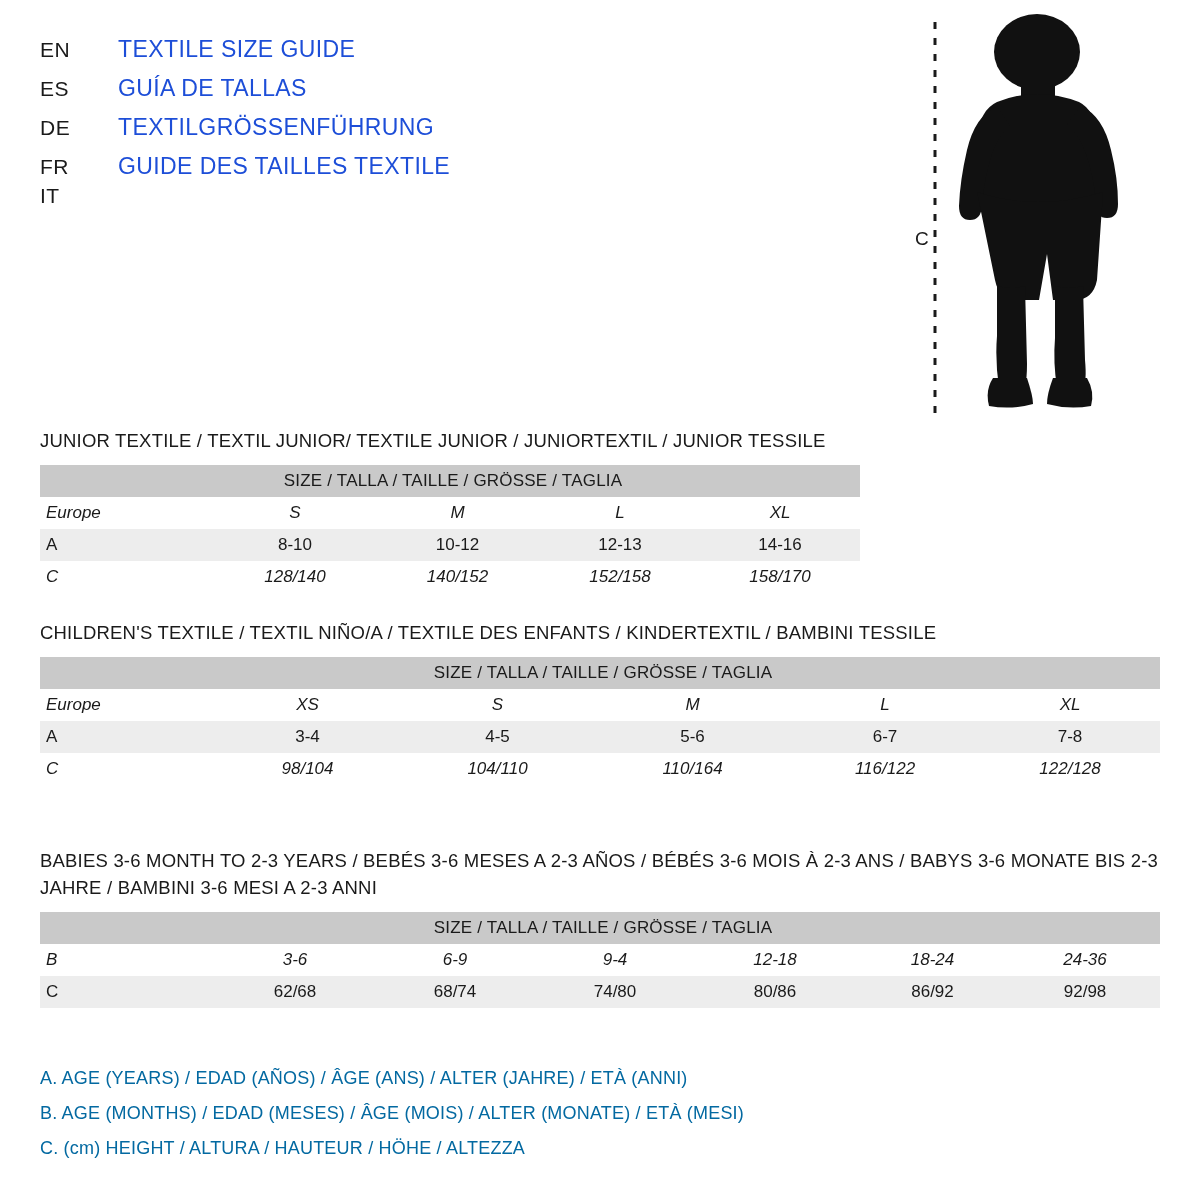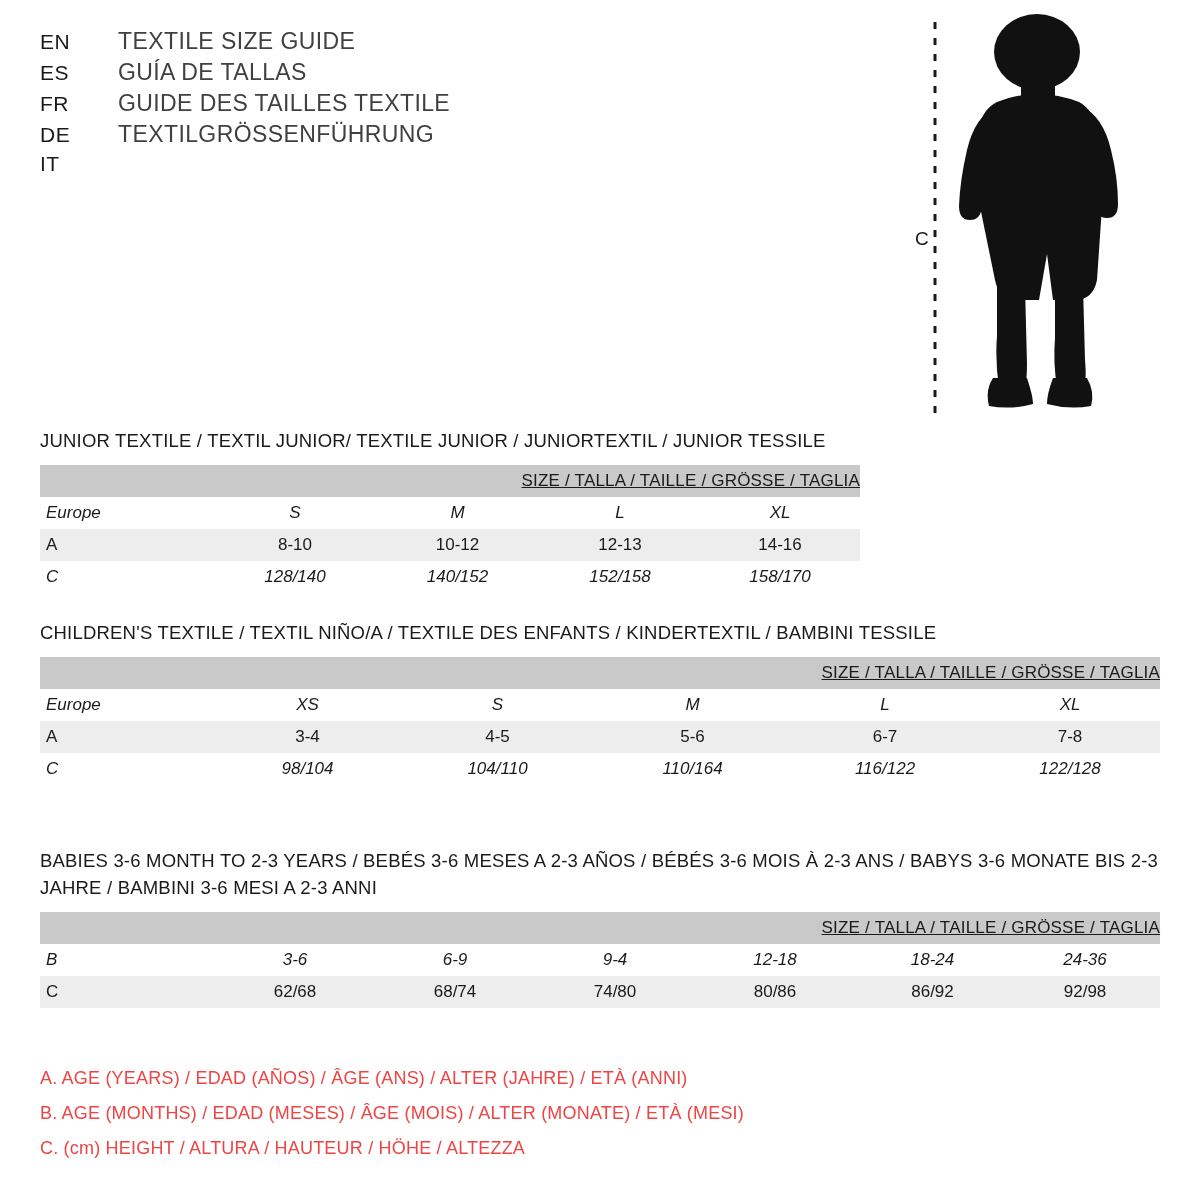--- a/index.html
+++ b/index.html
@@ -37,21 +37,22 @@
   }
   .title-lang {
     width: 78px;
     font-size: 21px;
     letter-spacing: 0.5px;
     color: #1a1a1a;
   }
   .title-text {
     font-size: 23px;
     letter-spacing: 0.4px;
-    color: #404040;
+    color: #1d4ed8;
+    margin-top: 8px;
   }
 
   
   .figure {
     position: absolute;
     left: 905px;
     top: 10px;
     width: 230px;
     height: 420px;
   }
@@ -87,64 +88,63 @@
     padding: 6px 0 6px 0;
     text-align: center;
     font-weight: normal;
   }
   table.size-table td.lab, table.size-table th.lab {
     text-align: left;
     padding-left: 6px;
   }
   tr.band-head td {
     background: #c9c9c9;
-    text-align: right;
+    text-align: center;
     padding-left: 6px;
     font-size: 17px;
     letter-spacing: 0.2px;
-    text-decoration: underline;
   }
   tr.row-white td { background: #ffffff; font-style: italic; }
   tr.row-grey td  { background: #ededed; }
 
   
   .footnotes {
     position: absolute;
     left: 40px;
     top: 1068px;
     width: 1100px;
   }
   .footnote {
     font-size: 18px;
     letter-spacing: 0.2px;
-    color: #ef4444;
+    color: #0369a1;
     margin-bottom: 14px;
   }
 </style>
 </head>
 <body>
 
 <div class="page">
 
   <div class="title-block">
     <div class="title-row">
       <span class="title-lang">EN</span>
       <span class="title-text">TEXTILE SIZE GUIDE</span>
     </div>
     <div class="title-row">
       <span class="title-lang">ES</span>
       <span class="title-text">GUÍA DE TALLAS</span>
     </div>
     <div class="title-row">
+      <span class="title-lang">DE</span>
+      <span class="title-text">TEXTILGRÖSSENFÜHRUNG</span>
+    </div>
+    <div class="title-row">
       <span class="title-lang">FR</span>
       <span class="title-text">GUIDE DES TAILLES TEXTILE</span>
-    </div>
-    <div class="title-row">
-      <span class="title-lang">DE</span>
-      <span class="title-text">TEXTILGRÖSSENFÜHRUNG</span>
     </div>
     <div class="title-row">
       <span class="title-lang">IT</span>
     </div>
   </div>
 
   <div class="figure">
     <svg width="230" height="420" viewBox="0 0 230 420">
 
       <line x1="30" y1="12" x2="30" y2="408" stroke="#1a1a1a" stroke-width="3" stroke-dasharray="7 9"></line>

